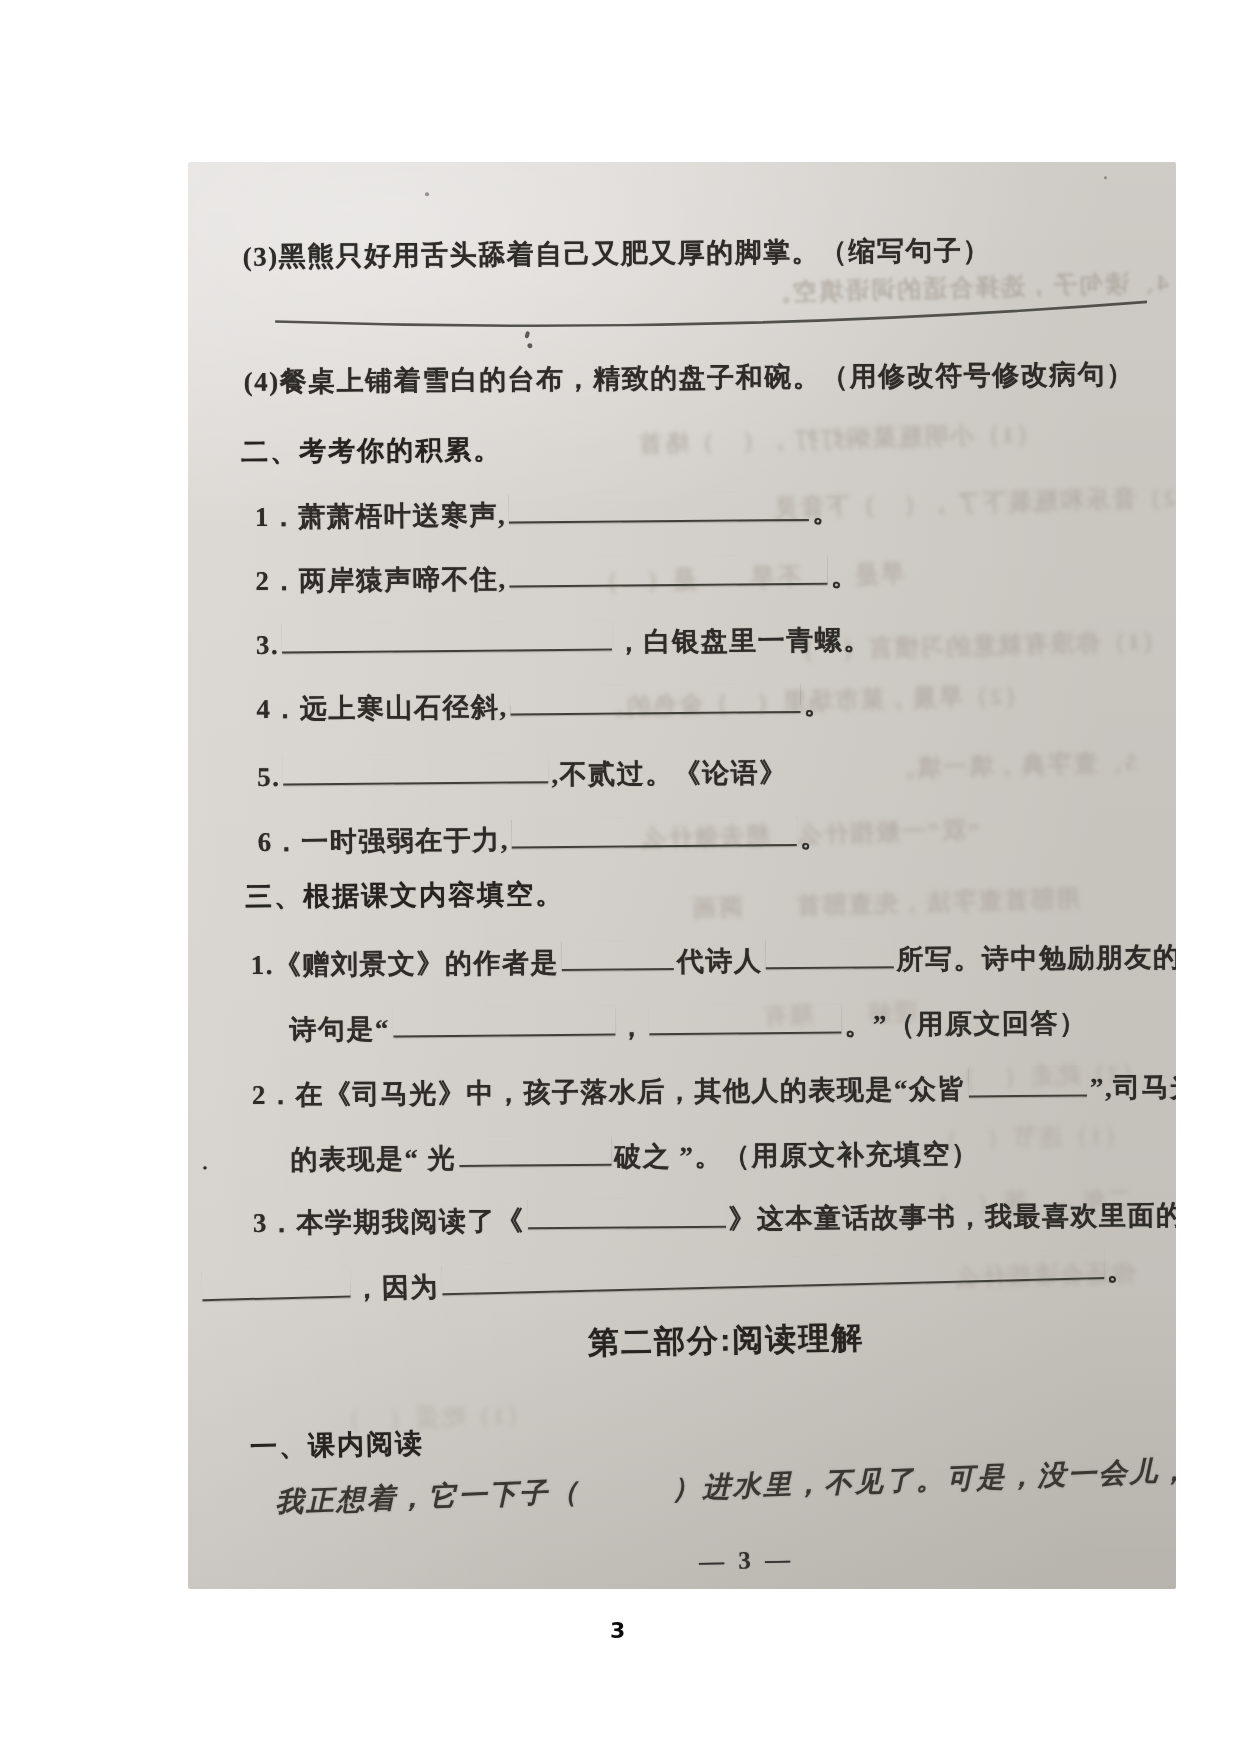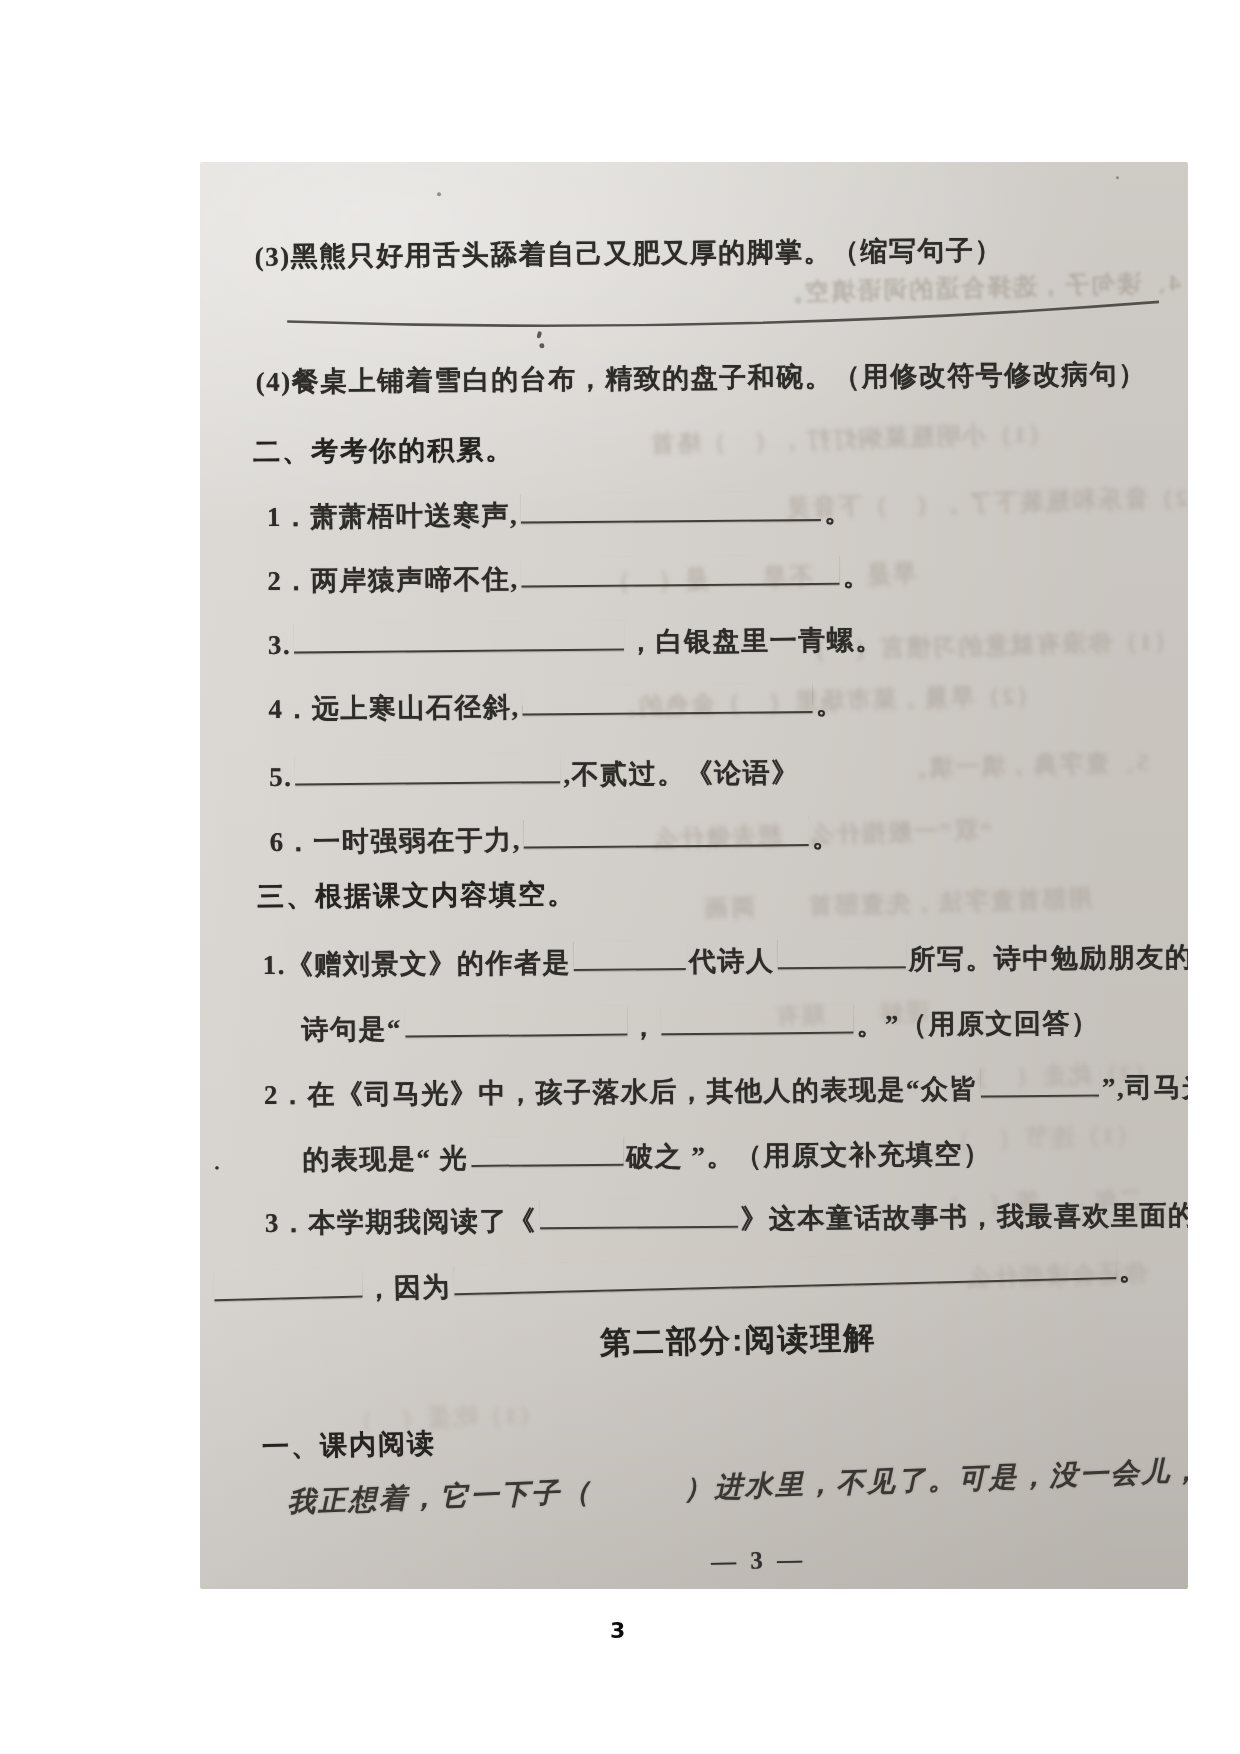--- a/index.html
+++ b/index.html
@@ -13,21 +13,20 @@
   
   .scan{
     position:absolute;left:188px;top:162px;width:988px;height:1427px;
     background:
       radial-gradient(1100px 520px at 18% 4%, rgba(255,255,255,.38), rgba(255,255,255,0) 62%),
       linear-gradient(to right, rgba(255,255,255,.16), rgba(255,255,255,0) 38%, rgba(94,89,80,.10) 92%),
       linear-gradient(to bottom, rgba(255,255,255,.14), rgba(255,255,255,0) 26%, rgba(92,87,79,.05) 78%, rgba(84,79,71,.16) 100%),
       #d6d2cd;
     overflow:hidden;
     border-radius:2px;
-    margin-left:12px;
   }
   .scan-inner{
     position:absolute;left:0;top:0;width:100%;height:100%;
     transform:rotate(-0.5deg);
     transform-origin:50% 50%;
   }
   .pline{
     position:absolute;
     white-space:nowrap;
     font-size:27px;

